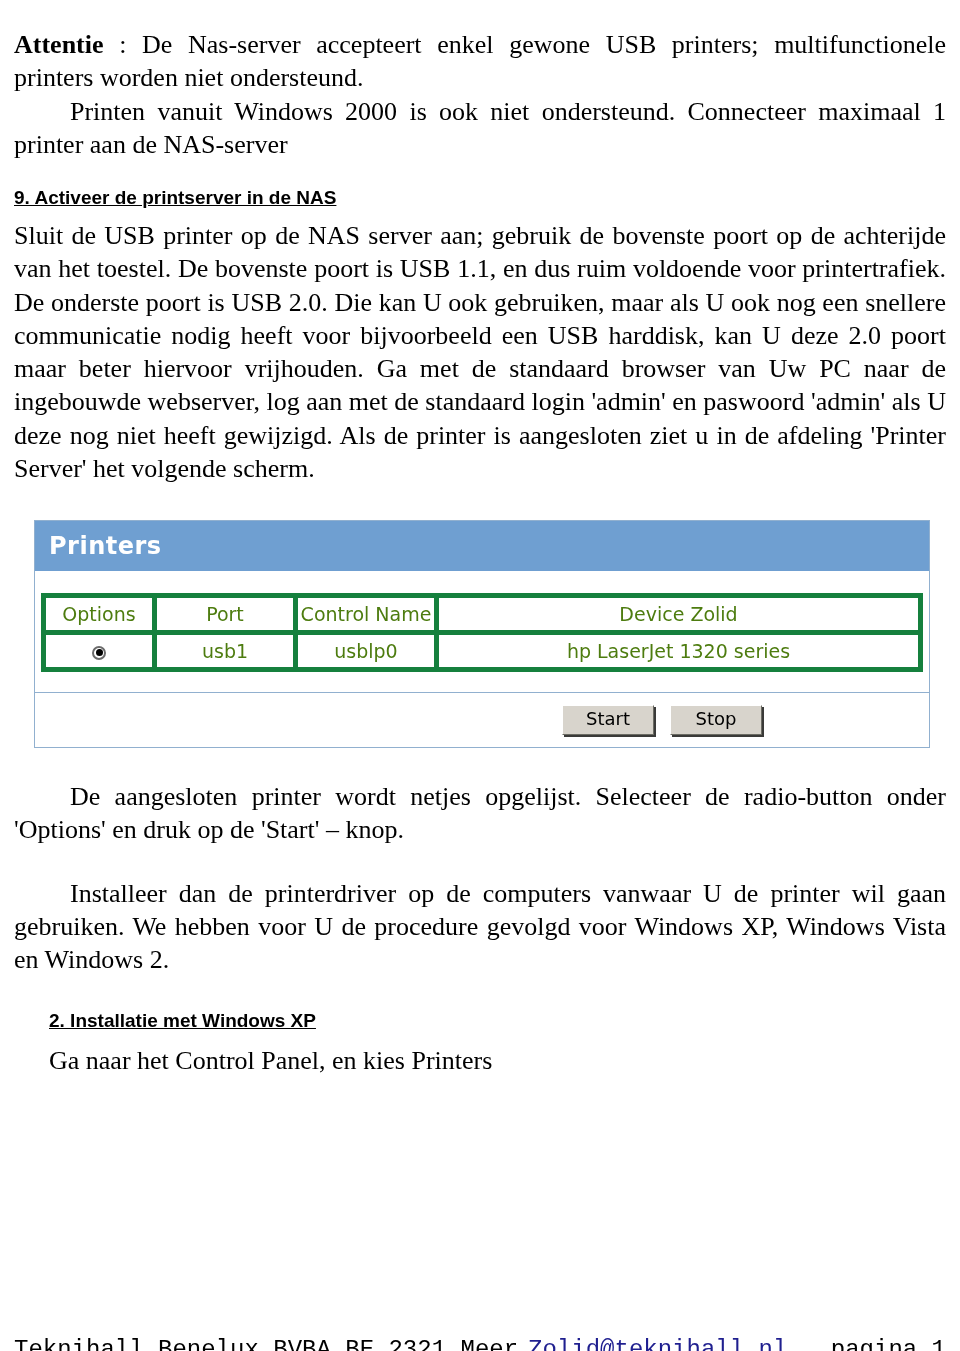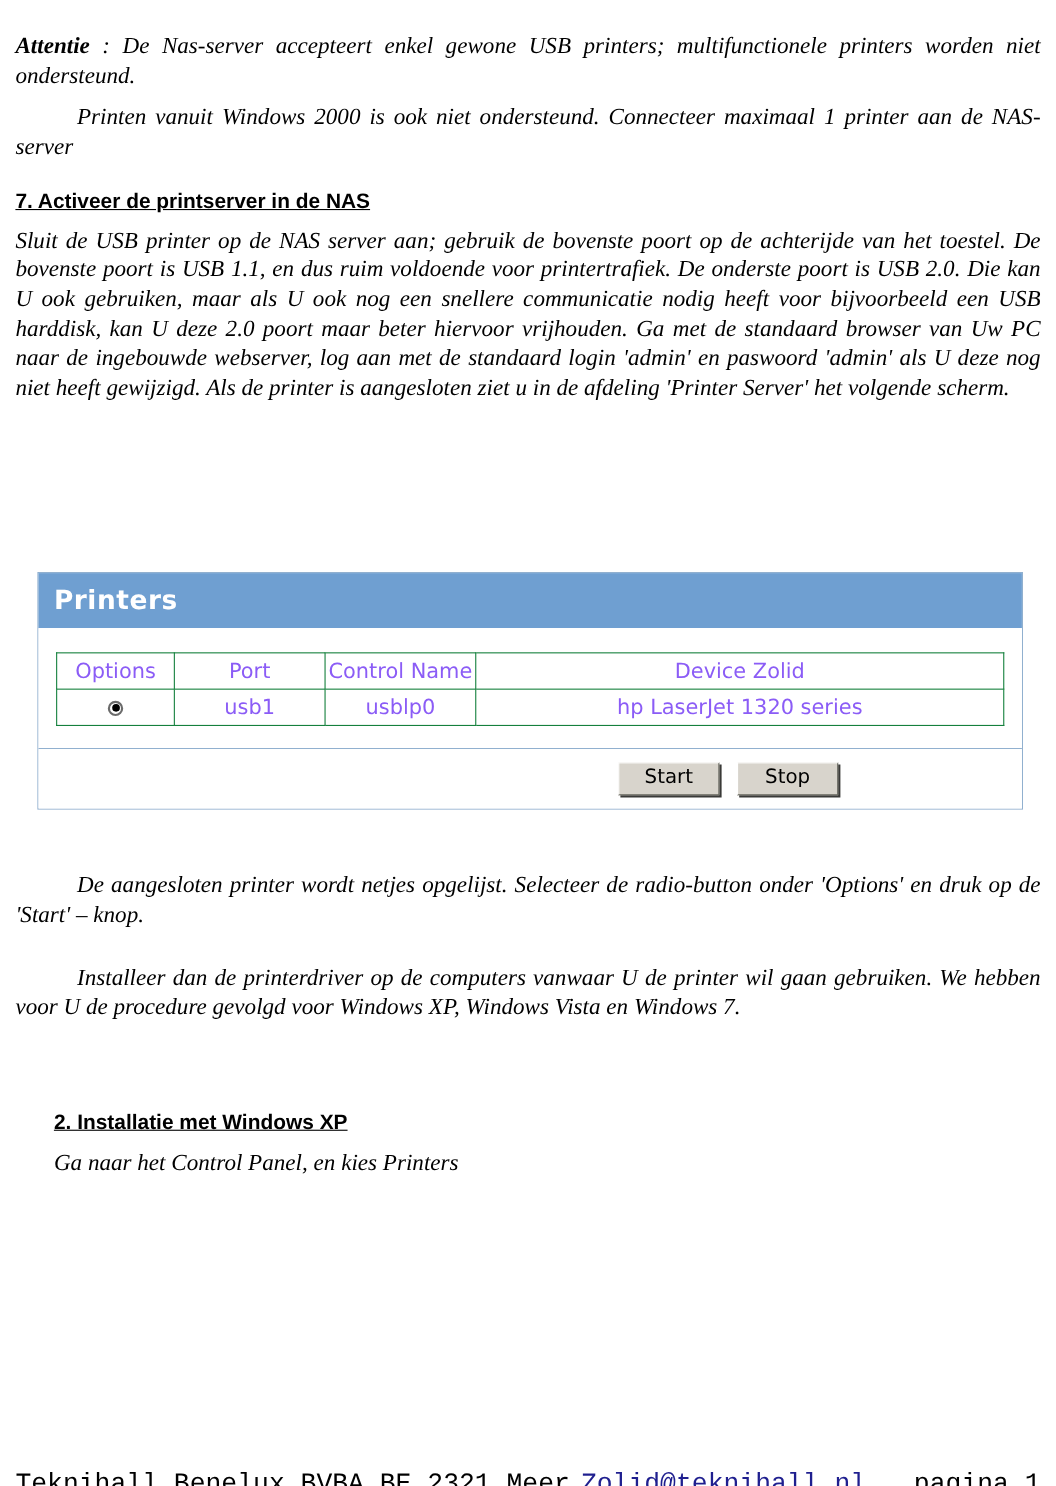--- a/index.html
+++ b/index.html
@@ -29,32 +29,30 @@
     font-family: "Liberation Serif", "DejaVu Serif", serif;
     font-weight: bold;
     font-size: 27px;
     line-height: 1.1;
     margin: 6px 0 0 0;
     letter-spacing: -0.2px;
   }
 
   
   .para {
-    font-size: 21px;
+    font-size: 26px;
     line-height: 1.28;
     margin: 0;
     text-align: left;
-    font-style: italic;
   }
   .para-attention {
     margin-top: 28px;
   }
   .para-indent {
     text-indent: 56px;
-    margin-top: 11px;
   }
   .para-justify {
     text-align: justify;
   }
   b, .bold { font-weight: bold; }
 
   
   .section-heading {
     font-family: "Liberation Sans", "DejaVu Sans", sans-serif;
     font-weight: bold;
@@ -100,28 +98,28 @@
     padding: 22px 0 20px 0;
     border-bottom: 1px solid #91b0cf;
   }
   .ps-table {
     border-collapse: collapse;
     margin: 0 auto;
     width: 841px;
     table-layout: fixed;
   }
   .ps-table td, .ps-table th {
-    border: 1px solid #15803d;
+    border: 5px solid #15803d;
     font-family: "DejaVu Sans", "Liberation Sans", sans-serif;
     font-size: 19px;
     font-weight: normal;
     text-align: center;
     height: 30px;
     padding: 1px 2px;
-    color: #8b5cf6;
+    color: #4d7c0f;
     background: #ffffff;
   }
   .col-options { width: 102px; }
   .col-port    { width: 132px; }
   .col-devname { width: 132px; }
   .col-devmodel{ width: 475px; }
 
   .radio-glyph {
     display: inline-block;
     width: 14px;
@@ -201,21 +199,21 @@
 <body>
 
 <div class="page">
 
 
   <p class="para para-attention para-justify"><b class="bold">Attentie</b><span> : De Nas-server accepteert enkel gewone USB printers; multifunctionele printers worden niet ondersteund.</span></p>
 
   <p class="para para-indent para-justify">Printen vanuit Windows 2000 is ook niet ondersteund. Connecteer maximaal 1 printer aan de NAS-server</p>
 
   <div class="heading-row-1">
-    <span class="section-heading">7. Activeer de printserver in de NAS</span>
+    <span class="section-heading">9. Activeer de printserver in de NAS</span>
   </div>
 
   <p class="para body-block-1 para-justify">Sluit de USB printer op de NAS server aan; gebruik de bovenste poort op de achterijde van het toestel. De bovenste poort is USB 1.1, en dus ruim voldoende voor printertrafiek. De onderste poort is USB 2.0. Die kan U ook gebruiken, maar als U ook nog een snellere communicatie nodig heeft voor bijvoorbeeld een USB harddisk, kan U deze 2.0 poort maar beter hiervoor vrijhouden. Ga met de standaard browser van Uw PC naar de ingebouwde webserver, log aan met de standaard login 'admin' en paswoord 'admin' als U deze nog niet heeft gewijzigd. Als de printer is aangesloten ziet u in de afdeling 'Printer Server' het volgende scherm.</p>
 
   <div class="printer-shot">
 
     <div class="ps-titlebar">
       <span class="ps-title">Printers</span>
     </div>
 
@@ -244,21 +242,21 @@
 
     <div class="ps-footer">
       <div class="win-btn">Start</div>
       <div class="win-btn">Stop</div>
     </div>
 
   </div>
 
   <div class="block-after-shot">
     <p class="para para-indent para-justify">De aangesloten printer wordt netjes opgelijst. Selecteer de radio-button onder 'Options' en druk op de 'Start' – knop.</p>
-    <p class="para para-indent para-justify" style="margin-top:30px;">Installeer dan de printerdriver op de computers vanwaar U de printer wil gaan gebruiken. We hebben voor U de procedure gevolgd voor Windows XP, Windows Vista en Windows 7.</p>
+    <p class="para para-indent para-justify" style="margin-top:30px;">Installeer dan de printerdriver op de computers vanwaar U de printer wil gaan gebruiken. We hebben voor U de procedure gevolgd voor Windows XP, Windows Vista en Windows 2.</p>
   </div>
 
   <div class="block-xp">
     <div class="heading-row-2">
       <span class="section-heading">2. Installatie met Windows XP</span>
     </div>
     <p class="para" style="margin-top:12px;">Ga naar het Control Panel, en kies Printers</p>
   </div>
 
   <div class="doc-footer">

